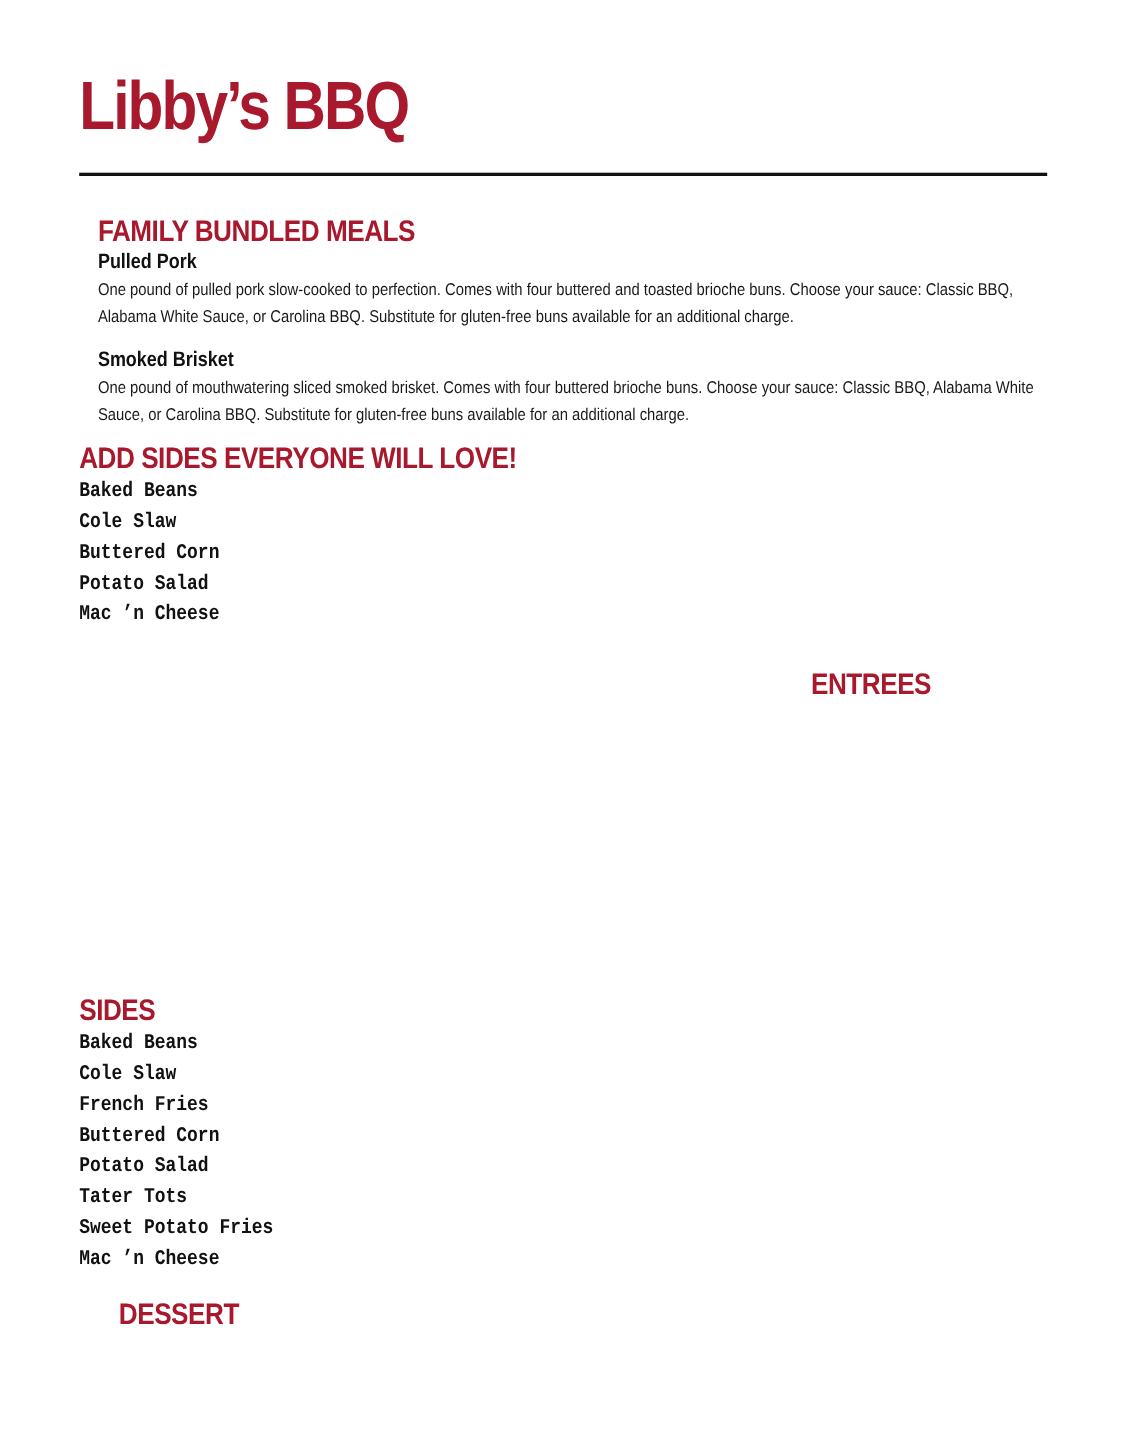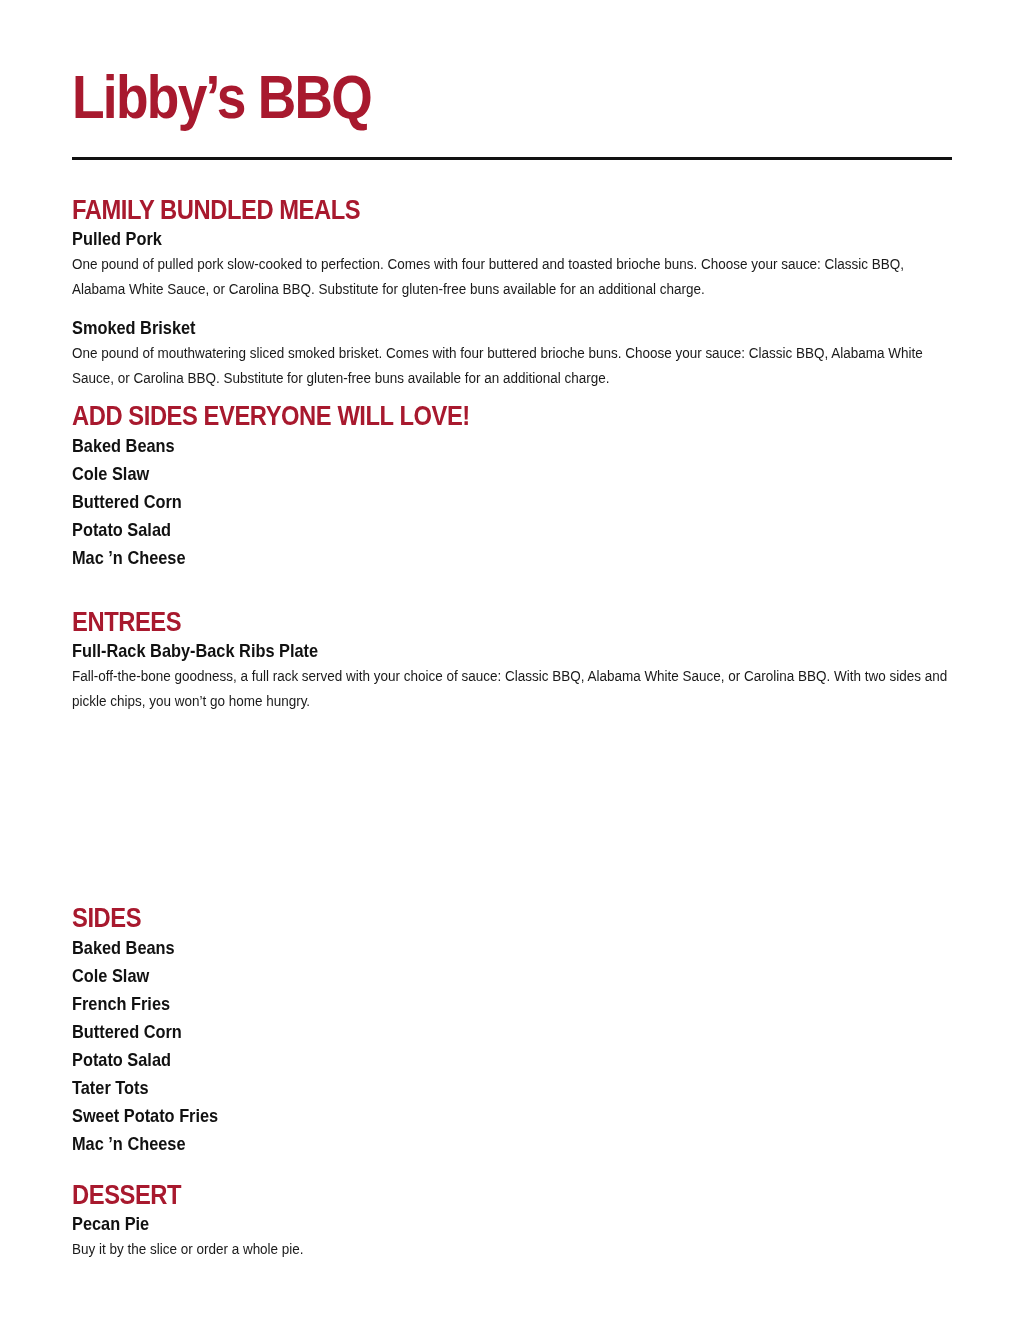--- a/index.html
+++ b/index.html
@@ -78,40 +78,41 @@
       transform: scaleX(0.87);
       transform-origin: left center;
     }
     .menu-item {
       margin-bottom: 14px;
     }
     .side-list {
       list-style: none;
       margin: 0;
       padding: 0;
+      font-family: Liberation Mono, monospace;
     }
     .side-list li {
       font-size: 19px;
       line-height: 28px;
       font-weight: bold;
       color: #111111;
       transform: scaleX(0.86);
       transform-origin: left center;
       white-space: nowrap;
     }
   </style>
 </head>
 <body>
 
 <div class="page">
 
   <h1 class="brand-title">Libby’s BBQ</h1>
   <div class="divider"></div>
 
-  <section class="section" style="top:194px;">
+  <section class="section" style="top:194px;margin-left:17px;">
     <h2 class="section-heading">FAMILY BUNDLED MEALS</h2>
     <div class="menu-item">
       <h3 class="item-name">Pulled Pork</h3>
       <p class="item-desc">One pound of pulled pork slow-cooked to perfection. Comes with four buttered and toasted brioche buns. Choose your sauce: Classic BBQ, Alabama White Sauce, or Carolina BBQ.  Substitute for gluten-free buns available for an additional charge.</p>
     </div>
     <div class="menu-item">
       <h3 class="item-name">Smoked Brisket</h3>
       <p class="item-desc">One pound of mouthwatering sliced smoked brisket. Comes with four buttered brioche buns. Choose your sauce: Classic BBQ, Alabama White Sauce, or Carolina BBQ. Substitute for gluten-free buns available for an additional charge.</p>
     </div>
   </section>
@@ -120,43 +121,35 @@
     <h2 class="section-heading">ADD SIDES EVERYONE WILL LOVE!</h2>
     <ul class="side-list">
       <li>Baked Beans</li>
       <li>Cole Slaw</li>
       <li>Buttered Corn</li>
       <li>Potato Salad</li>
       <li>Mac ’n Cheese</li>
     </ul>
   </section>
 
-  <section class="section" style="top:606px;">
+  <section class="section" style="top:606px;text-align:right;">
     <h2 class="section-heading">ENTREES</h2>
-    <div class="menu-item">
-      <h3 class="item-name">Full-Rack Baby-Back Ribs Plate</h3>
-      <p class="item-desc">Fall-off-the-bone goodness, a full rack served with your choice of sauce: Classic BBQ, Alabama White Sauce, or Carolina BBQ. With two sides and pickle chips, you won’t go home hungry.</p>
-    </div>
   </section>
 
   <section class="section" style="top:902px;">
     <h2 class="section-heading">SIDES</h2>
     <ul class="side-list">
       <li>Baked Beans</li>
       <li>Cole Slaw</li>
       <li>French Fries</li>
       <li>Buttered Corn</li>
       <li>Potato Salad</li>
       <li>Tater Tots</li>
       <li>Sweet Potato Fries</li>
       <li>Mac ’n Cheese</li>
     </ul>
   </section>
 
-  <section class="section" style="top:1179px;">
+  <section class="section" style="top:1179px;margin-left:36px;">
     <h2 class="section-heading">DESSERT</h2>
-    <div class="menu-item">
-      <h3 class="item-name">Pecan Pie</h3>
-      <p class="item-desc">Buy it by the slice or order a whole pie.</p>
-    </div>
   </section>
 
 </div>
 
 </body></html>

